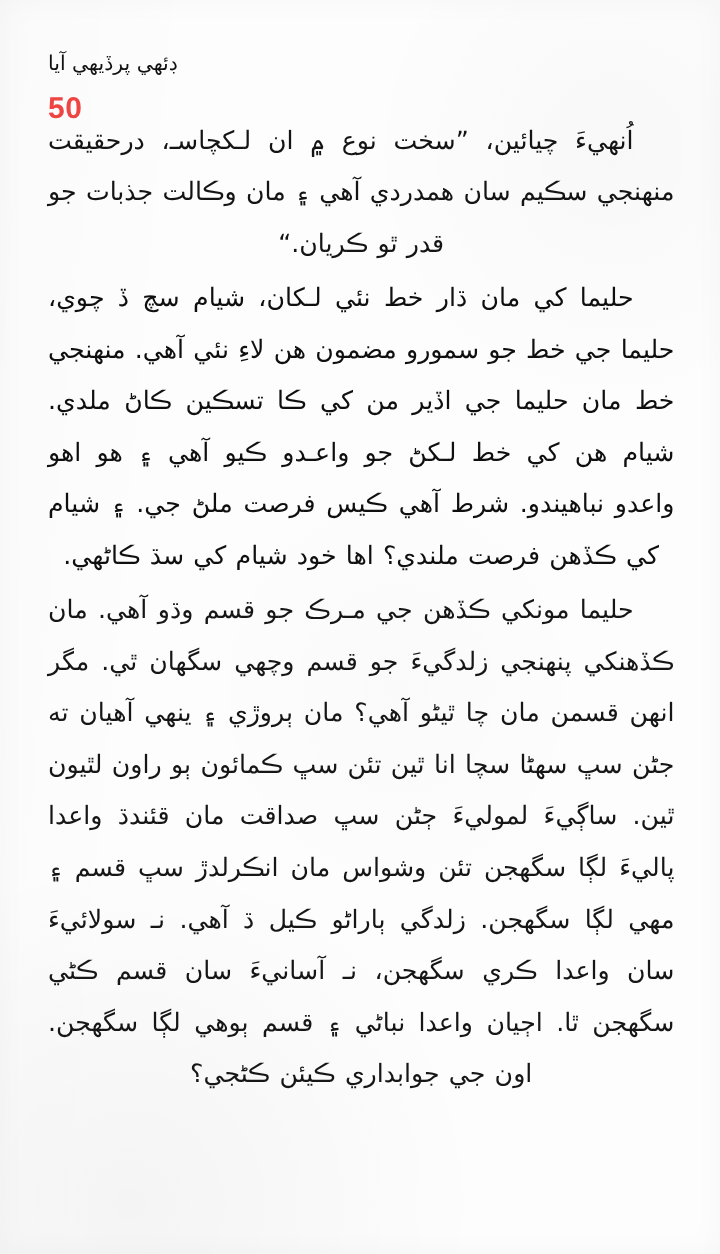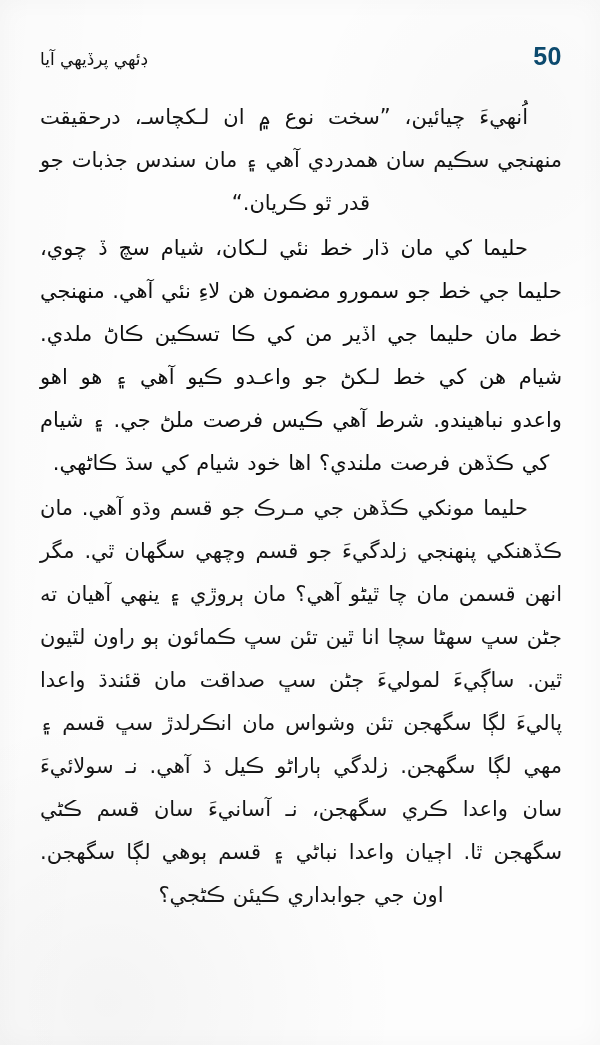--- a/index.html
+++ b/index.html
@@ -51,40 +51,42 @@
   
   .head-row {
     position: absolute;
     top: 42px;
     left: 0;
     right: 0;
     height: 34px;
     display: flex;
     align-items: baseline;
     justify-content: space-between;
+    flex-direction: column;
   }
 
   .running-head {
     direction: rtl;
     unicode-bidi: isolate;
     font-size: 17px;
     line-height: 1.35;
     color: #111111;
     letter-spacing: 0.2px;
     white-space: nowrap;
     filter: blur(0.18px);
   }
 
   .page-number {
     font-family: "Liberation Sans", sans-serif;
     font-size: 25px;
     font-weight: 700;
-    color: #0c4a6e;
+    color: #ef4444;
     letter-spacing: 0.5px;
     filter: blur(0.12px);
+    margin-top: 11px;
   }
 
   
   .body-text {
     position: absolute;
     top: 96px;
     left: 0;
     right: 0;
     direction: rtl;
     unicode-bidi: isolate;
@@ -126,21 +128,21 @@
   <div class="scan-tint"></div>
 
   <div class="content">
 
     <div class="head-row">
       <div class="running-head">ڊئهي پرڏيهي آيا</div>
       <div class="page-number">50</div>
     </div>
 
     <div class="body-text">
-      <p class="para">اُنهيءَ چيائين، ”سخت نوع ۾ ان لـکچاسـ، درحقيقت منهنجي سڪيم سان همدردي آهي ۽ مان سندس جذبات جو قدر ٿو ڪريان.“</p>
+      <p class="para">اُنهيءَ چيائين، ”سخت نوع ۾ ان لـکچاسـ، درحقيقت منهنجي سڪيم سان همدردي آهي ۽ مان وڪالت جذبات جو قدر ٿو ڪريان.“</p>
       <p class="para">حليما کي مان ڌار خط نئي لـکان، شيام سچ ڏ چوي، حليما جي خط جو سمورو مضمون هن لاءِ نئي آهي. منهنجي خط مان حليما جي اڏير من کي ڪا تسڪين ڪاڻ ملدي. شيام هن کي خط لـکڻ جو واعـدو ڪيو آهي ۽ هو اهو واعدو نباهيندو. شرط آهي ڪيس فرصت ملڻ جي. ۽ شيام کي ڪڏهن فرصت ملندي؟ اها خود شيام کي سڌ ڪاڻهي.</p>
       <p class="para tight">حليما مونکي ڪڏهن جي مـرڪ جو قسم وڌو آهي. مان ڪڏهنکي پنهنجي زلدگيءَ جو قسم وچهي سگهان ٿي. مگر انهن قسمن مان چا ٿيڻو آهي؟ مان ٻروڙي ۽ ينهي آهيان ته جڻن سڀ سهڻا سچا انا ٿين تئن سڀ ڪمائون ٻو راون لٿيون ٿين. ساڳيءَ لموليءَ ڄڻن سڀ صداقت مان قئندڌ واعدا پاليءَ لڳا سگهجن تئن وشواس مان انڪرلدڙ سڀ قسم ۽ مهي لڳا سگهجن. زلدگي ٻاراڻو ڪيل ڌ آهي. نـ سولائيءَ سان واعدا ڪري سگهجن، نـ آسانيءَ سان قسم ڪڻي سگهجن ٿا. اڄيان واعدا نباڻي ۽ قسم ٻوهي لڳا سگهجن. اون جي جوابداري ڪيئن ڪڻجي؟</p>
     </div>
 
   </div>
 
   <div class="scan-edge"></div>
 </div>
 
 </body></html>

